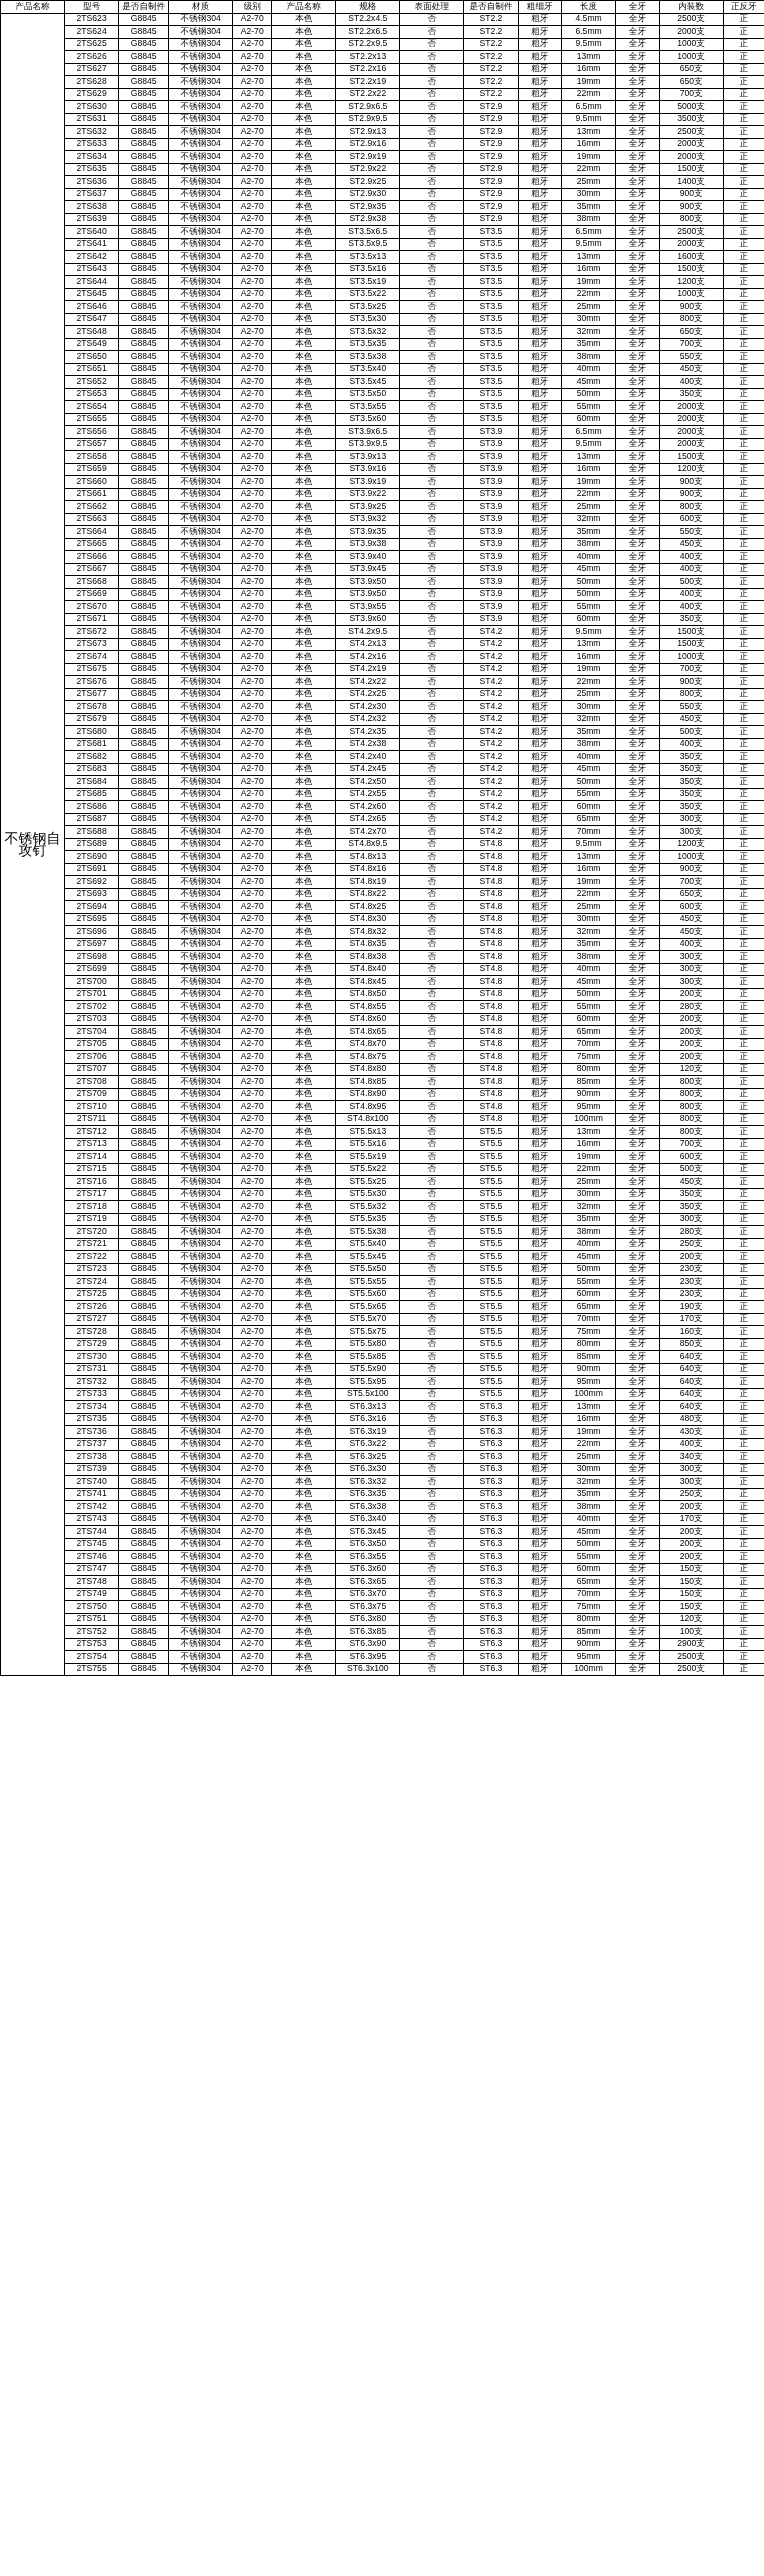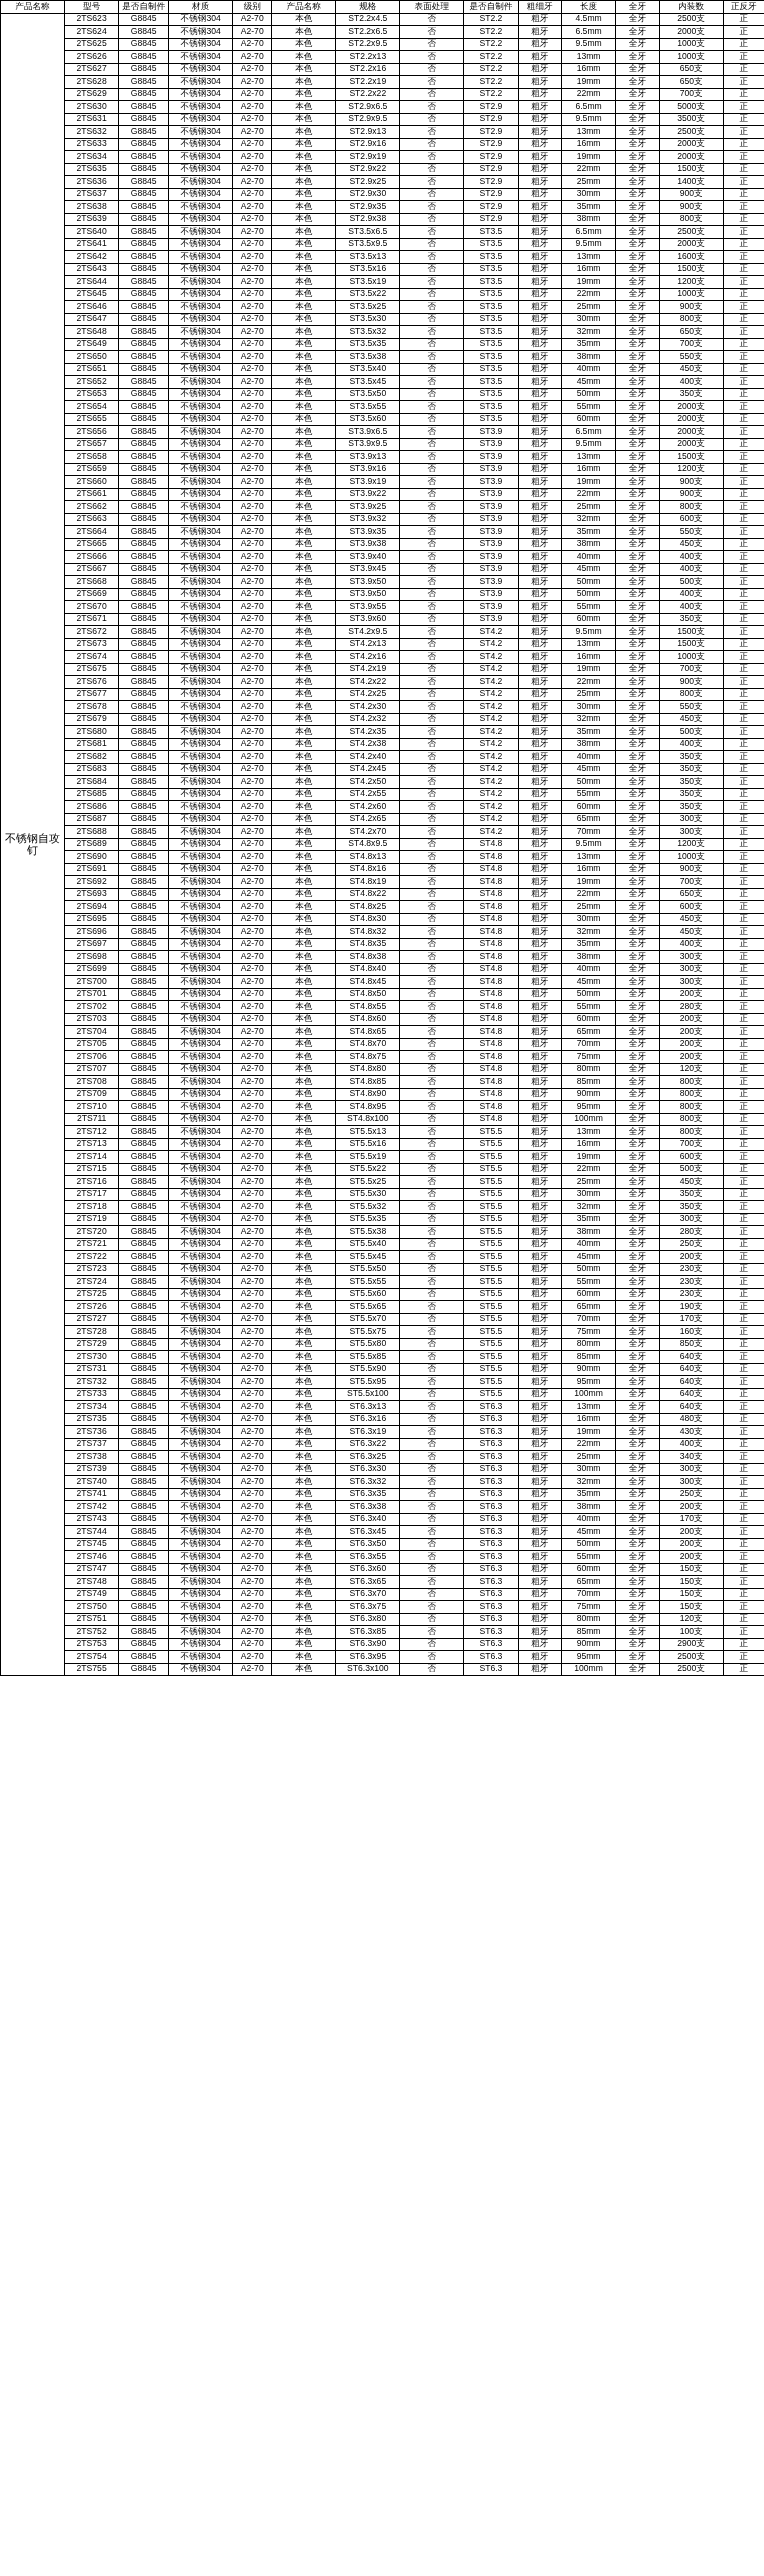--- a/index.html
+++ b/index.html
@@ -26,21 +26,21 @@
     line-height:9.6px;
     height:11.5px;
     padding:0 1px;
     text-align:center;
     vertical-align:middle;
     color:#000000;
     overflow:hidden;
     white-space:nowrap;
   }
   thead th{font-weight:normal;}
-  td.name{font-size:11px;line-height:12.4px;white-space:normal;word-break:break-all;}
+  td.name{font-size:14px;line-height:12.4px;white-space:normal;word-break:break-all;}
 </style>
 </head>
 <body>
 
 <div id="sheet">
   <table>
     <colgroup>
       <col class="c0">
         <col class="c1">
         <col class="c2">

